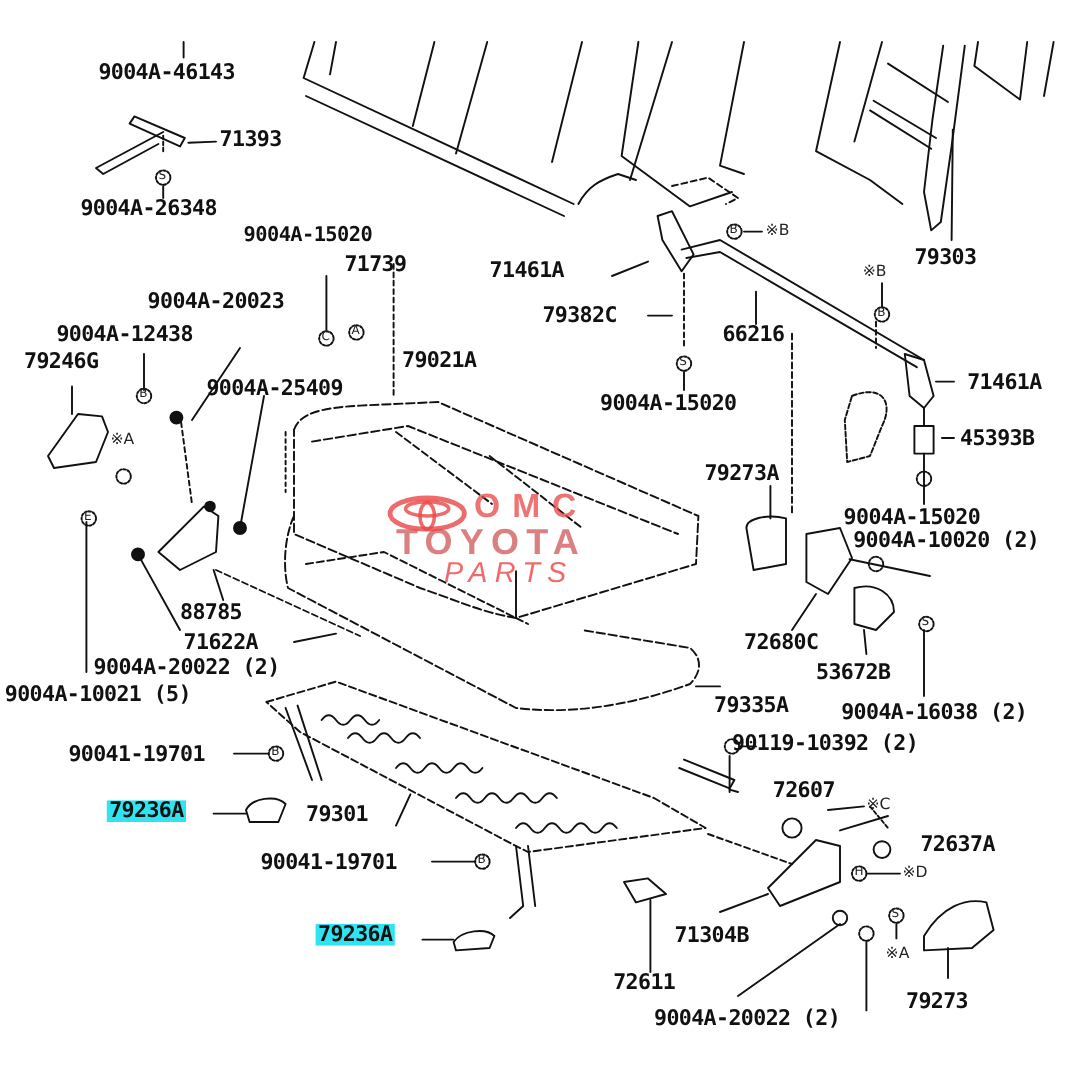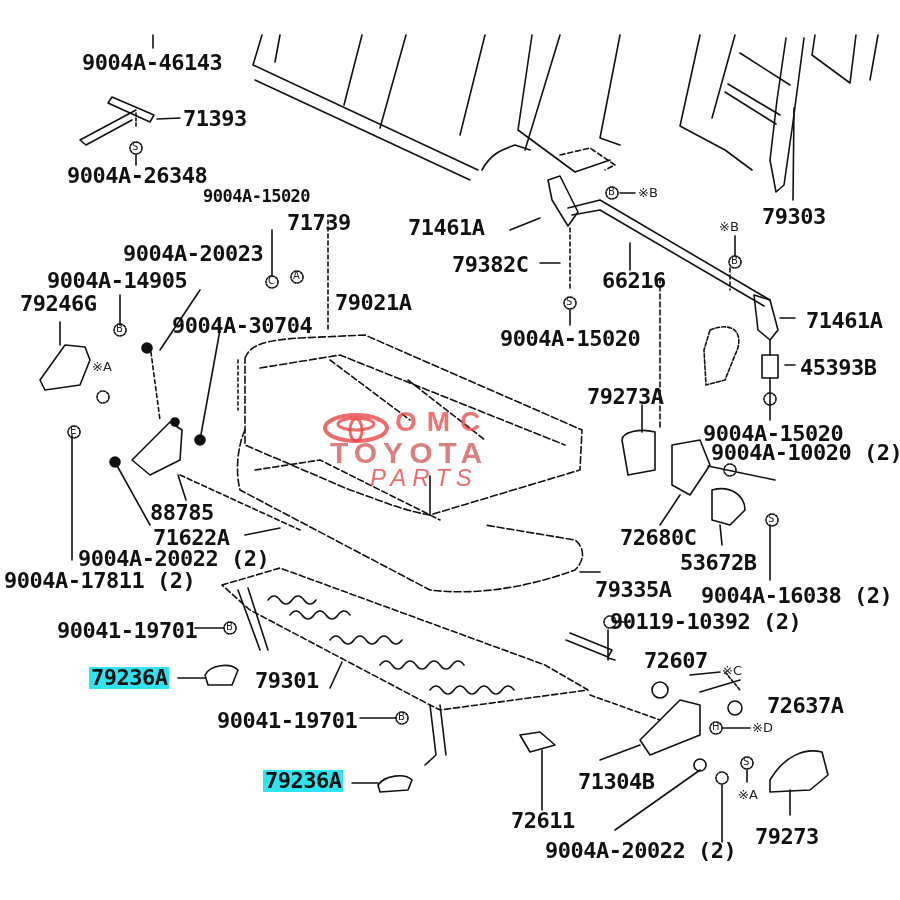--- a/index.html
+++ b/index.html
@@ -1,19 +1,19 @@
 <!DOCTYPE html>
 <html><head>
 <meta charset="utf-8">
 <style>
   html, body { margin: 0; padding: 0; background: #ffffff; }
   body { width: 900px; height: 900px; position: relative; overflow: hidden; font-family: "DejaVu Sans Mono", "Liberation Mono", monospace; }
   #diagram { position: absolute; left: 0; top: 0; width: 900px; height: 900px; }
   .lbl { position: absolute; font-family: "DejaVu Sans Mono", "Liberation Mono", monospace; font-weight: bold; color: #111; white-space: nowrap; line-height: 1; letter-spacing: -0.5px; }
-  .big { font-size: 22px; }
+  .big { font-size: 18px; }
   .med { font-size: 17px; }
   .hl { background: #30e3f0; padding: 0 2px; }
   .mark { position: absolute; font-family: "DejaVu Sans", sans-serif; font-size: 13px; color: #222; white-space: nowrap; line-height: 1; }
   .wm { position: absolute; font-family: "Liberation Sans", sans-serif; font-weight: bold; white-space: nowrap; line-height: 1; }
   .wm-omc { left: 395px; top: 408px; font-size: 28px; color: rgba(232,70,70,0.75); letter-spacing: 10px; }
   .wm-toyota { left: 330px; top: 438px; font-size: 30px; color: rgba(200,60,60,0.65); letter-spacing: 6px; }
   .wm-parts { left: 370px; top: 466px; font-size: 24px; color: rgba(235,70,70,0.8); font-style: italic; font-weight: normal; letter-spacing: 6px; }
   svg line, svg path, svg polyline, svg polygon, svg ellipse, svg circle, svg rect { vector-effect: non-scaling-stroke; }
 </style>
 </head>
@@ -207,55 +207,55 @@
   <ellipse cx="34" cy="12" rx="18" ry="6" fill="none" stroke="rgba(232,70,70,0.8)" stroke-width="3"></ellipse>
   <ellipse cx="34" cy="18" rx="6" ry="11" fill="none" stroke="rgba(232,70,70,0.8)" stroke-width="3"></ellipse>
 </svg>
 
 <div class="lbl big" style="left:82px;top:52px">9004A-46143</div>
 <div class="lbl big" style="left:183px;top:108px">71393</div>
 <div class="lbl big" style="left:67px;top:165px">9004A-26348</div>
 <div class="lbl med" style="left:203px;top:188px">9004A-15020</div>
 <div class="lbl big" style="left:287px;top:212px">71739</div>
 <div class="lbl big" style="left:123px;top:243px">9004A-20023</div>
-<div class="lbl big" style="left:47px;top:270px">9004A-14905</div>
+<div class="lbl big" style="left:47px;top:270px">9004A-12438</div>
 <div class="lbl big" style="left:20px;top:293px">79246G</div>
-<div class="lbl big" style="left:172px;top:315px">9004A-30704</div>
+<div class="lbl big" style="left:172px;top:315px">9004A-25409</div>
 <div class="lbl big" style="left:335px;top:292px">79021A</div>
 
 <div class="lbl big" style="left:408px;top:217px">71461A</div>
 <div class="lbl big" style="left:452px;top:254px">79382C</div>
 <div class="lbl big" style="left:602px;top:270px">66216</div>
 <div class="lbl big" style="left:500px;top:328px">9004A-15020</div>
 <div class="lbl big" style="left:762px;top:206px">79303</div>
 <div class="lbl big" style="left:806px;top:310px">71461A</div>
 <div class="lbl big" style="left:800px;top:357px">45393B</div>
 <div class="lbl big" style="left:587px;top:386px">79273A</div>
 <div class="lbl big" style="left:703px;top:423px">9004A-15020</div>
 <div class="lbl big" style="left:711px;top:442px">9004A-10020 (2)</div>
 
 <div class="lbl big" style="left:150px;top:502px">88785</div>
 <div class="lbl big" style="left:153px;top:527px">71622A</div>
 <div class="lbl big" style="left:78px;top:548px">9004A-20022 (2)</div>
-<div class="lbl big" style="left:4px;top:570px">9004A-17811 (2)</div>
+<div class="lbl big" style="left:4px;top:570px">9004A-10021 (5)</div>
 
 <div class="lbl big" style="left:620px;top:527px">72680C</div>
 <div class="lbl big" style="left:680px;top:552px">53672B</div>
 <div class="lbl big" style="left:595px;top:579px">79335A</div>
 <div class="lbl big" style="left:701px;top:585px">9004A-16038 (2)</div>
 <div class="lbl big" style="left:57px;top:620px">90041-19701</div>
 <div class="lbl big" style="left:610px;top:611px">90119-10392 (2)</div>
 <div class="lbl big" style="left:644px;top:650px">72607</div>
 
 <div class="lbl big hl" style="left:89px;top:667px">79236A</div>
 <div class="lbl big" style="left:255px;top:670px">79301</div>
 <div class="lbl big" style="left:767px;top:695px">72637A</div>
 <div class="lbl big" style="left:217px;top:710px">90041-19701</div>
 <div class="lbl big hl" style="left:263px;top:770px">79236A</div>
-<div class="lbl big" style="left:578px;top:771px">71304B</div>
+<div class="lbl big" style="left:562px;top:771px">71304B</div>
 <div class="lbl big" style="left:511px;top:810px">72611</div>
 <div class="lbl big" style="left:755px;top:826px">79273</div>
 <div class="lbl big" style="left:545px;top:840px">9004A-20022 (2)</div>
 
 <div class="mark" style="left:638px;top:186px">※B</div>
 <div class="mark" style="left:719px;top:220px">※B</div>
 <div class="mark" style="left:92px;top:360px">※A</div>
 <div class="mark" style="left:722px;top:664px">※C</div>
 <div class="mark" style="left:752px;top:721px">※D</div>
 <div class="mark" style="left:738px;top:788px">※A</div>

